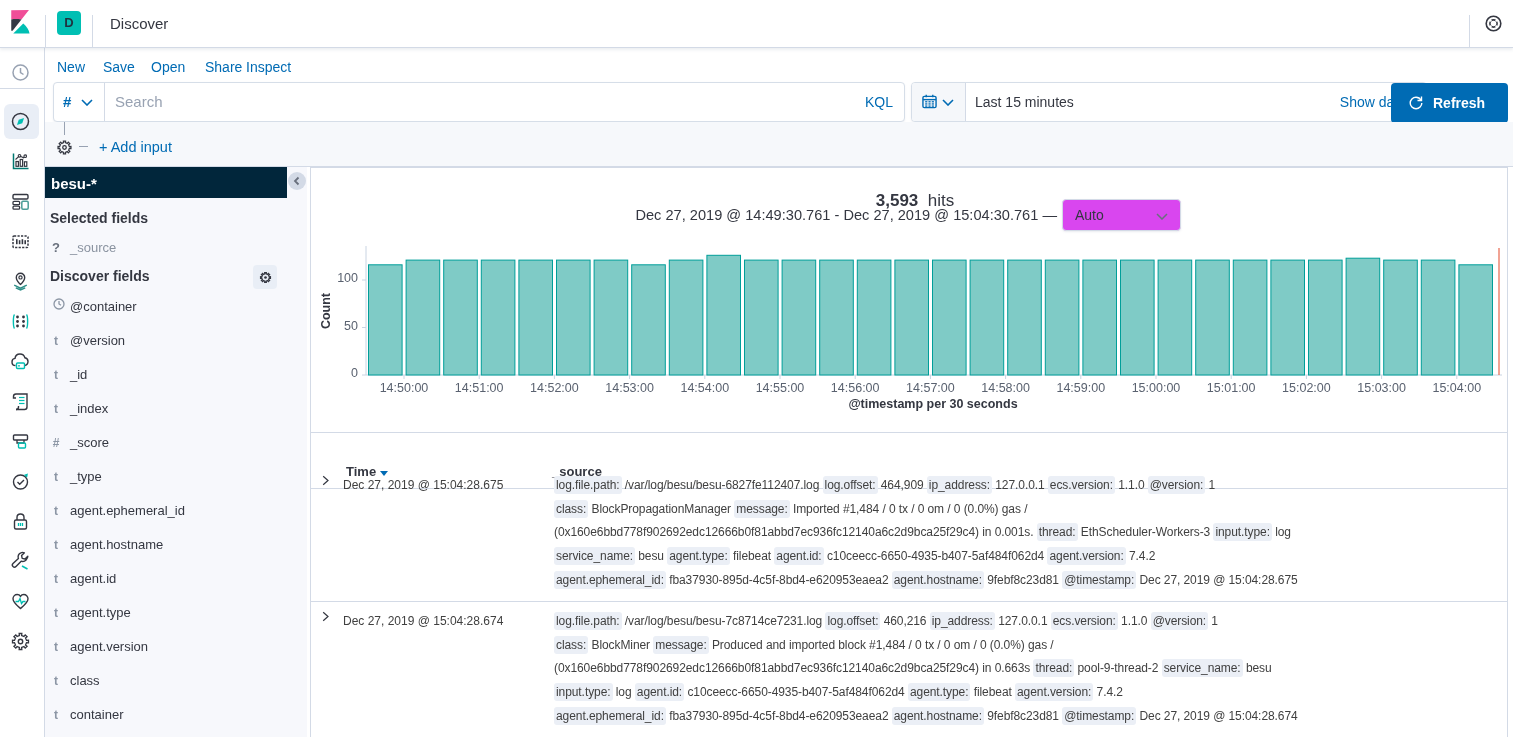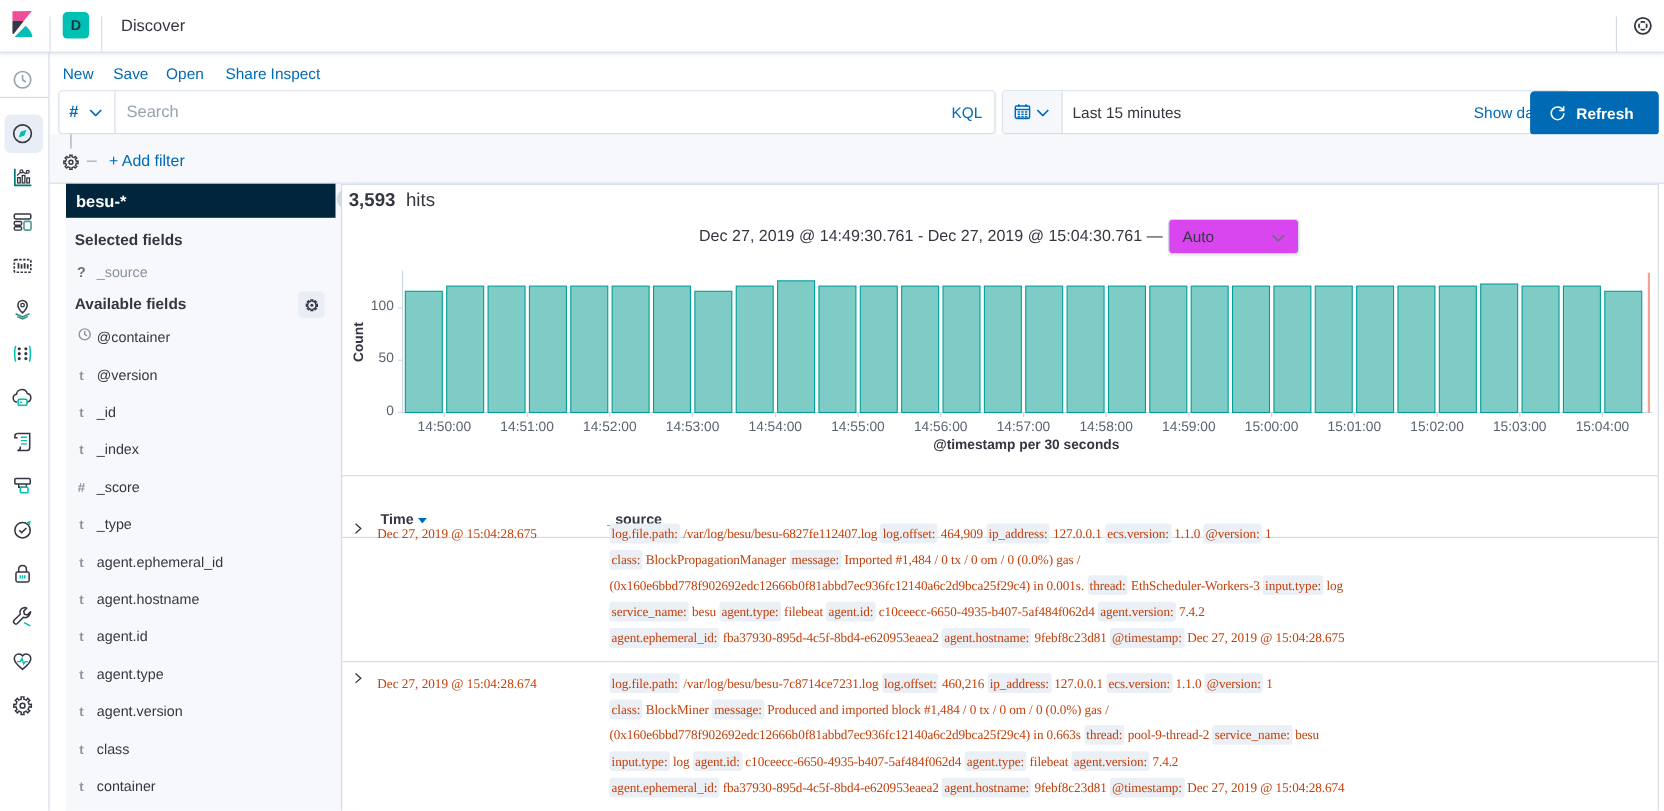--- a/index.html
+++ b/index.html
@@ -45,50 +45,50 @@
 #refresh { position:absolute; left:1346px; top:8px; width:117px; height:40px; background:#006BB4; border-radius:4px;
   color:#fff; font-size:14px; font-weight:600; }
 #refresh span { position:absolute; left:42px; top:0; line-height:40px; }
 
 #connector { position:absolute; left:19px; top:0; width:1px; height:13px; background:#98A2B2; }
 #fgear { position:absolute; left:11px; top:17px; }
 #fdash { position:absolute; left:34px; top:24px; width:9px; height:1px; background:#98A2B2; }
 #addfilter { position:absolute; left:54px; top:17px; font-size:14.5px; color:#006BB4; }
 
 
-#sidebar { position:absolute; left:60px; top:167px; width:265px; height:570px; background:#F7F8FC; }
+#sidebar { position:absolute; left:42px; top:167px; width:265px; height:570px; background:#F7F8FC; }
 #ipat { position:absolute; left:0; top:0; width:245px; height:31px; background:#01263B; color:#fff;
   font-size:15px; font-weight:700; line-height:33px; padding-left:9px; }
 #collapse { position:absolute; left:246px; top:5px; width:18px; height:18px; border-radius:50%; background:#D3DAE6; }
 .sfhead { position:absolute; left:8px; font-size:14px; font-weight:700; color:#343741; }
 .frow { position:absolute; left:0px; width:265px; height:34px; font-size:13px; color:#343741; }
 .frow .fico { position:absolute; left:9px; top:0; width:10px; text-align:center; color:#8C96A5; font-size:12px; font-weight:700; line-height:34px;}
 .frow .flab { position:absolute; left:28px; top:0; line-height:34px; }
 #sgearbg { position:absolute; left:211px; top:98px; width:24px; height:24px; background:#E9EEF6; border-radius:4px; }
 
 
 #card { position:absolute; left:310px; top:167px; width:1198px; height:570px; background:#fff;
   border:1px solid #D3DAE6; border-bottom:none; }
-#hits { position:absolute; left:6px; top:4px; width:1196px; font-size:17px; }
+#hits { position:absolute; left:6px; top:23px; width:1196px; text-align:center; font-size:17px; }
 #hits b { font-weight:700; }
 #rangerow { position:absolute; left:0; top:31px; width:1196px; height:32px; }
 #rangetxt { position:absolute; right:450px; top:0; font-size:14.6px; color:#343741; line-height:32px; white-space:pre; }
 #autosel { position:absolute; left:751px; top:0; width:119px; height:32px; border:1px solid #D3DAE6;
   border-radius:4px; background:#d946ef; box-shadow:0 1px 2px rgba(152,162,179,0.2); text-align:left; }
 #autosel span { position:absolute; left:12px; top:0; line-height:30px; font-size:14px; color:#343741; }
 
 #chart { position:absolute; left:0; top:63px; }
 #tdiv { position:absolute; left:0; top:264px; width:1196px; height:1px; background:#D3DAE6; }
 #thead { position:absolute; left:0; top:265px; width:1196px; height:33px; border-bottom:1px solid #D3DAE6;margin-top:23px; }
 #thead .t1 { position:absolute; left:35px; top:0; line-height:32px; font-weight:700; font-size:13px; }
 #thead .t2 { position:absolute; left:241px; top:0; line-height:32px; font-weight:700; font-size:13px; }
 #thead .caret { position:absolute; left:69px; top:15px; width:0; height:0;
   border-left:4px solid transparent; border-right:4px solid transparent; border-top:5px solid #006BB4; }
 
-.drow { position:absolute; left:0; width:1196px; font-family:Liberation Serif, serif; font-size:12px; color:#c2410c; letter-spacing:-0.08px; }
+.drow { position:absolute; left:0; width:1196px; font-family:Liberation Sans, sans-serif; font-size:12px; color:#404040; letter-spacing:-0.08px; }
 .drow .exp { position:absolute; left:9px; top:9px; }
 .drow .time { position:absolute; left:32px; top:8px; line-height:23.7px; letter-spacing:0px; }
 .drow .src { position:absolute; left:243px; top:8px; line-height:23.7px; white-space:pre; }
 .b { background:#EBEFF6; border-radius:3px; padding:2px 2px; }
 #row1 { top:298px; height:136px; border-bottom:1px solid #D3DAE6; }
 #row2 { top:434px; height:136px; }
 </style>
 </head>
 <body>
 
@@ -264,41 +264,41 @@
     <span>Refresh</span>
   </div>
 </div>
 <div id="filterrow">
   <div id="connector"></div>
   <svg id="fgear" width="17" height="17" viewBox="0 0 21 21">
     <circle cx="10.5" cy="10.5" r="2.2" fill="none" stroke="#343741" stroke-width="1.6"></circle>
     <path d="M9.17,2.51L11.83,2.51L11.62,4.50L13.95,5.47L15.21,3.91L17.09,5.79L15.53,7.05L16.50,9.38L18.49,9.17L18.49,11.83L16.50,11.62L15.53,13.95L17.09,15.21L15.21,17.09L13.95,15.53L11.62,16.50L11.83,18.49L9.17,18.49L9.38,16.50L7.05,15.53L5.79,17.09L3.91,15.21L5.47,13.95L4.50,11.62L2.51,11.83L2.51,9.17L4.50,9.38L5.47,7.05L3.91,5.79L5.79,3.91L7.05,5.47L9.38,4.50Z" fill="none" stroke="#343741" stroke-width="1.5"></path>
   </svg>
   <div id="fdash"></div>
-  <div id="addfilter">+ Add filter</div>
+  <div id="addfilter">+ Add input</div>
 </div>
 
 <div id="sidebar">
   <div id="ipat">besu-*</div>
   <div id="collapse">
     <svg style="position:absolute;left:4px;top:4px" width="10" height="10" viewBox="0 0 10 10">
         <path d="M6.5,1.5 L3,5 L6.5,8.5" fill="none" stroke="#69707D" stroke-width="1.8"></path>
       </svg>
   </div>
   <div class="sfhead" style="top:43px">Selected fields</div>
   <div class="frow" style="top:64px">
       <span class="fico" style="font-size:13px;color:#69707D">?</span>
       <span class="flab" style="color:#8A93A0">_source</span>
     </div>
   <div id="sgearbg"></div>
   <svg style="position:absolute;left:217px;top:104px" width="13" height="13" viewBox="0 0 21 21">
     <circle cx="10.5" cy="10.5" r="2.2" fill="#343741"></circle>
     <path d="M9.17,2.51L11.83,2.51L11.62,4.50L13.95,5.47L15.21,3.91L17.09,5.79L15.53,7.05L16.50,9.38L18.49,9.17L18.49,11.83L16.50,11.62L15.53,13.95L17.09,15.21L15.21,17.09L13.95,15.53L11.62,16.50L11.83,18.49L9.17,18.49L9.38,16.50L7.05,15.53L5.79,17.09L3.91,15.21L5.47,13.95L4.50,11.62L2.51,11.83L2.51,9.17L4.50,9.38L5.47,7.05L3.91,5.79L5.79,3.91L7.05,5.47L9.38,4.50Z" fill="none" stroke="#343741" stroke-width="2"></path>
   </svg>
-  <div class="sfhead" style="top:101px">Available fields</div>
+  <div class="sfhead" style="top:101px">Discover fields</div>
   <div class="frow" style="top:123px">
     <svg style="position:absolute;left:11px;top:8px" width="12" height="12" viewBox="0 0 12 12">
         <circle cx="6" cy="6" r="5" fill="none" stroke="#8C96A5" stroke-width="1.3"></circle>
         <path d="M6,3 v3 l2,1.3" fill="none" stroke="#8C96A5" stroke-width="1.3"></path>
       </svg>
     <span class="flab">@container</span>
     </div>
   <div class="frow" style="top:157px">
       <span class="fico">t</span>
       <span class="flab">@version</span>

